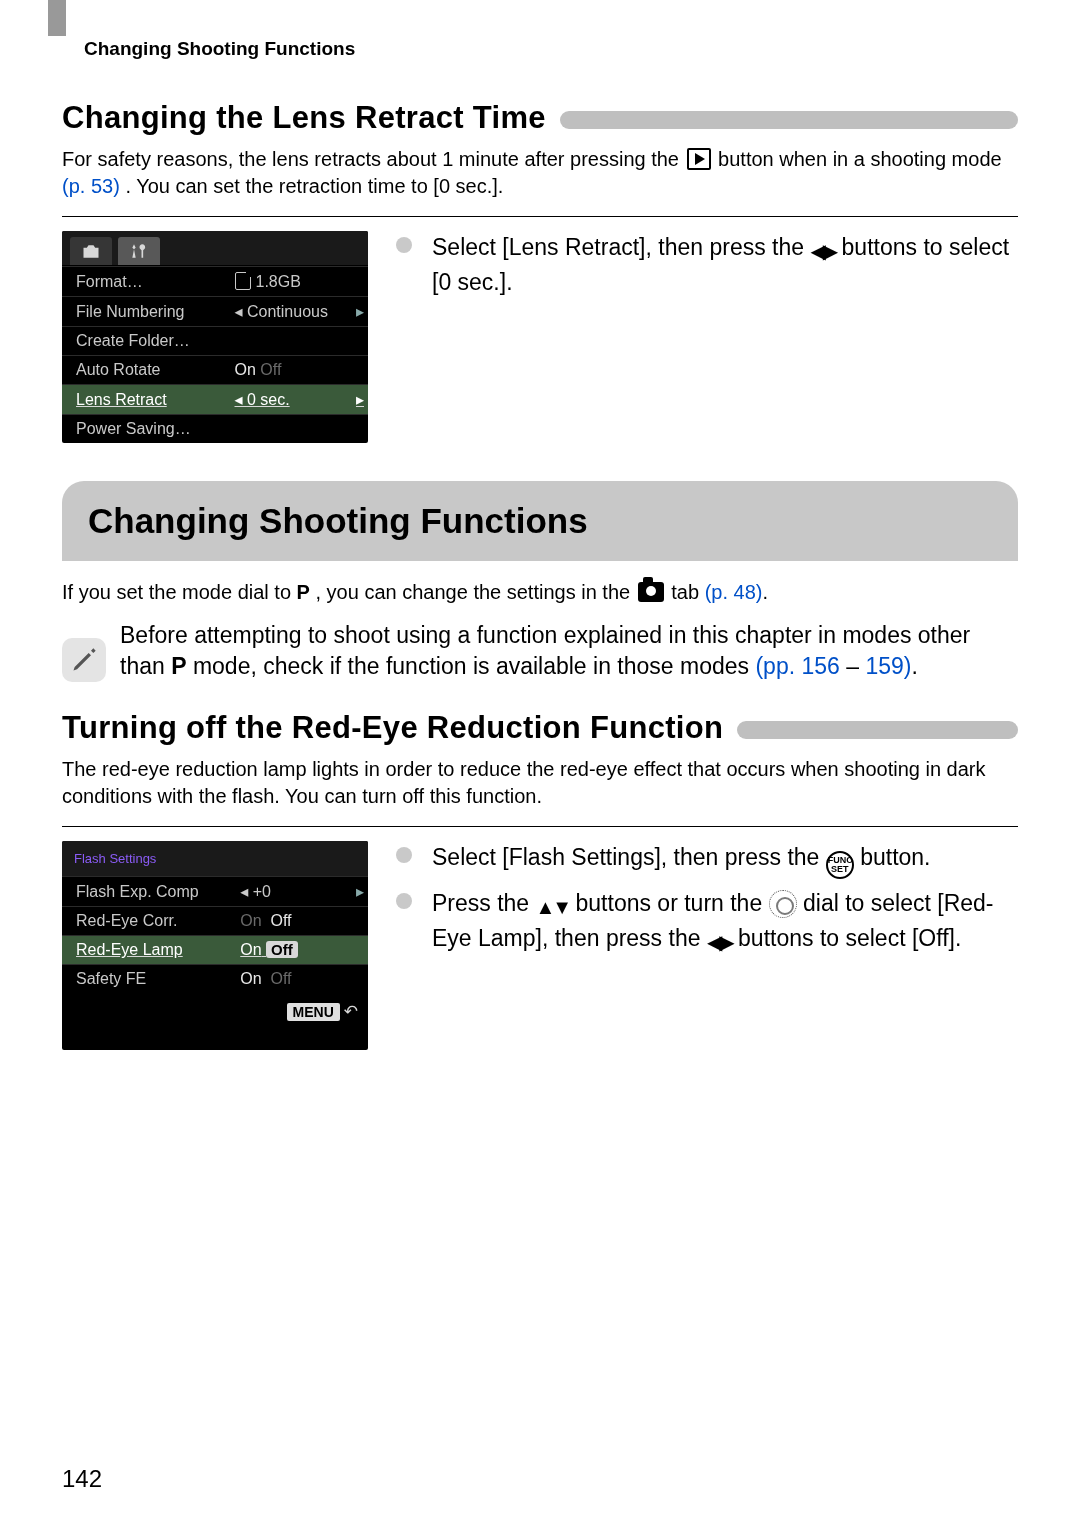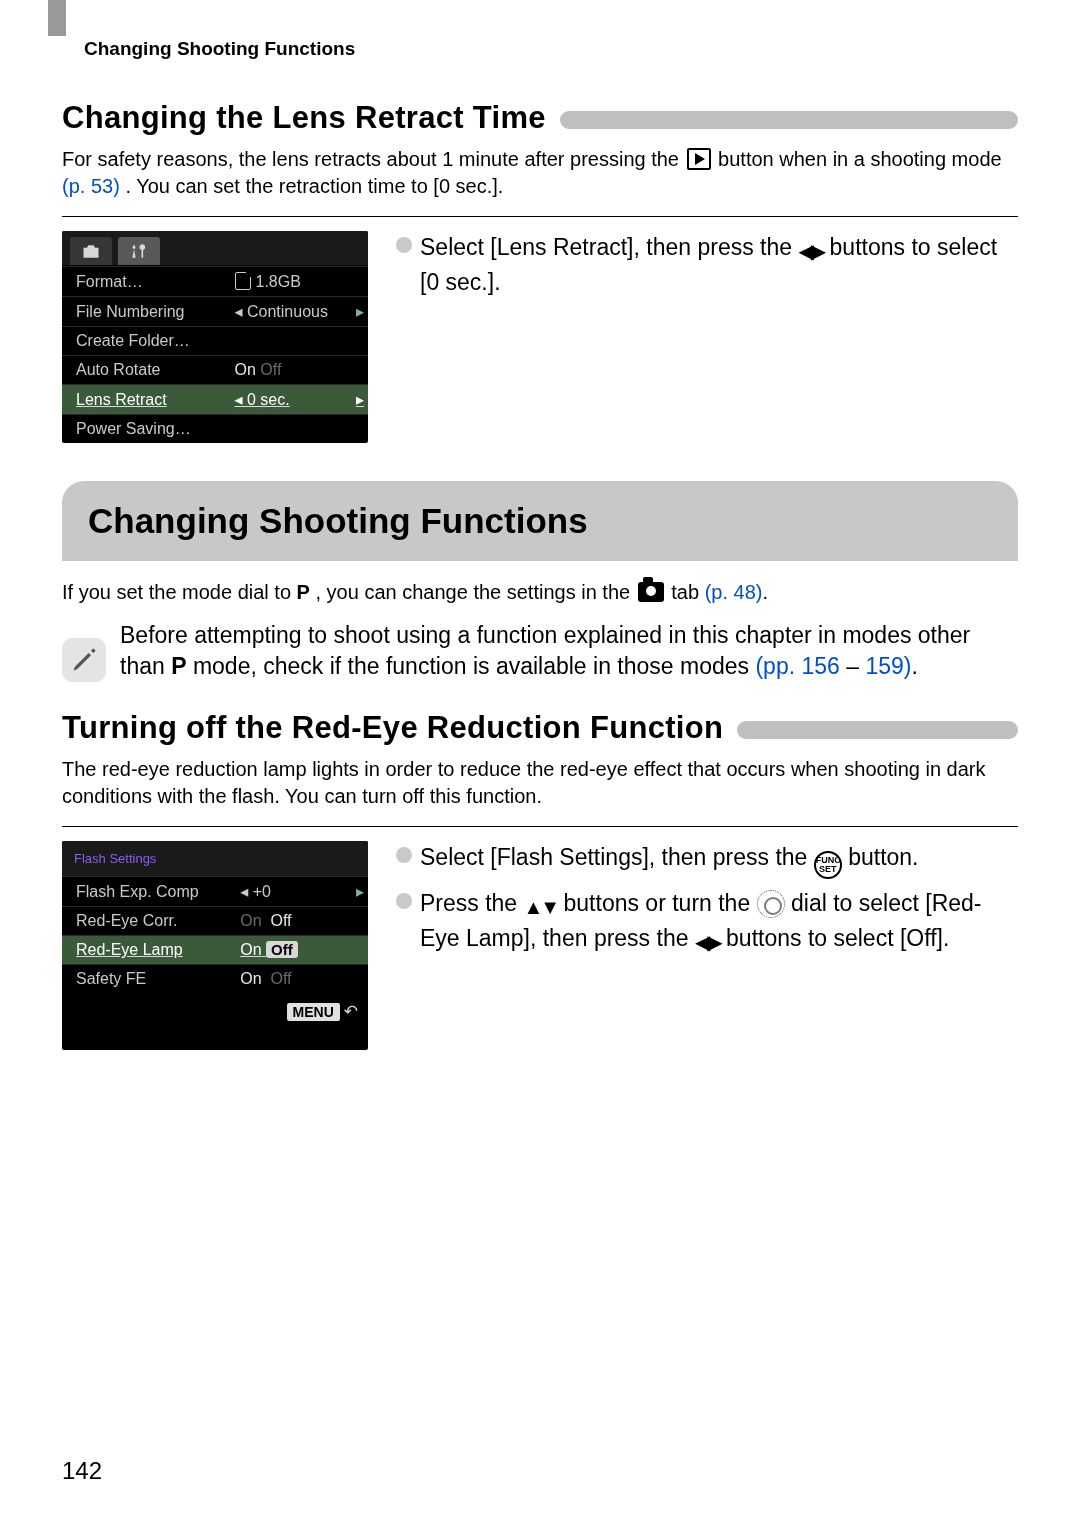--- a/index.html
+++ b/index.html
@@ -58,21 +58,21 @@
     gap: 28px;
     margin-top: 10px;
   }
   .row .instructions {
     flex: 1;
     font-size: 23px;
     line-height: 1.4;
   }
   .bullet-line {
     display: flex;
-    gap: 8px;
+    gap: 20px;
     margin-bottom: 8px;
   }
   .bullet-dot {
     width: 16px; height: 16px;
     border-radius: 50%;
     background: #c9c9c9;
     flex: 0 0 16px;
     margin-top: 6px;
   }
 
@@ -194,21 +194,21 @@
     padding:1px 6px; border-radius:2px; font-size:14px; margin-right:4px;
   }
   .off-box{
     display:inline-block; background:#d8d8d8; color:#000; border-radius:3px;
     padding:0 5px; font-size:15px; font-weight:bold;
   }
 
   .page-number {
     position:absolute;
     left:62px;
-    bottom:36px;
+    bottom:28px;
     font-size:24px;
   }
 </style>
 </head>
 <body>
 
 <div class="page-tab"></div>
 
 <div class="page">
 

